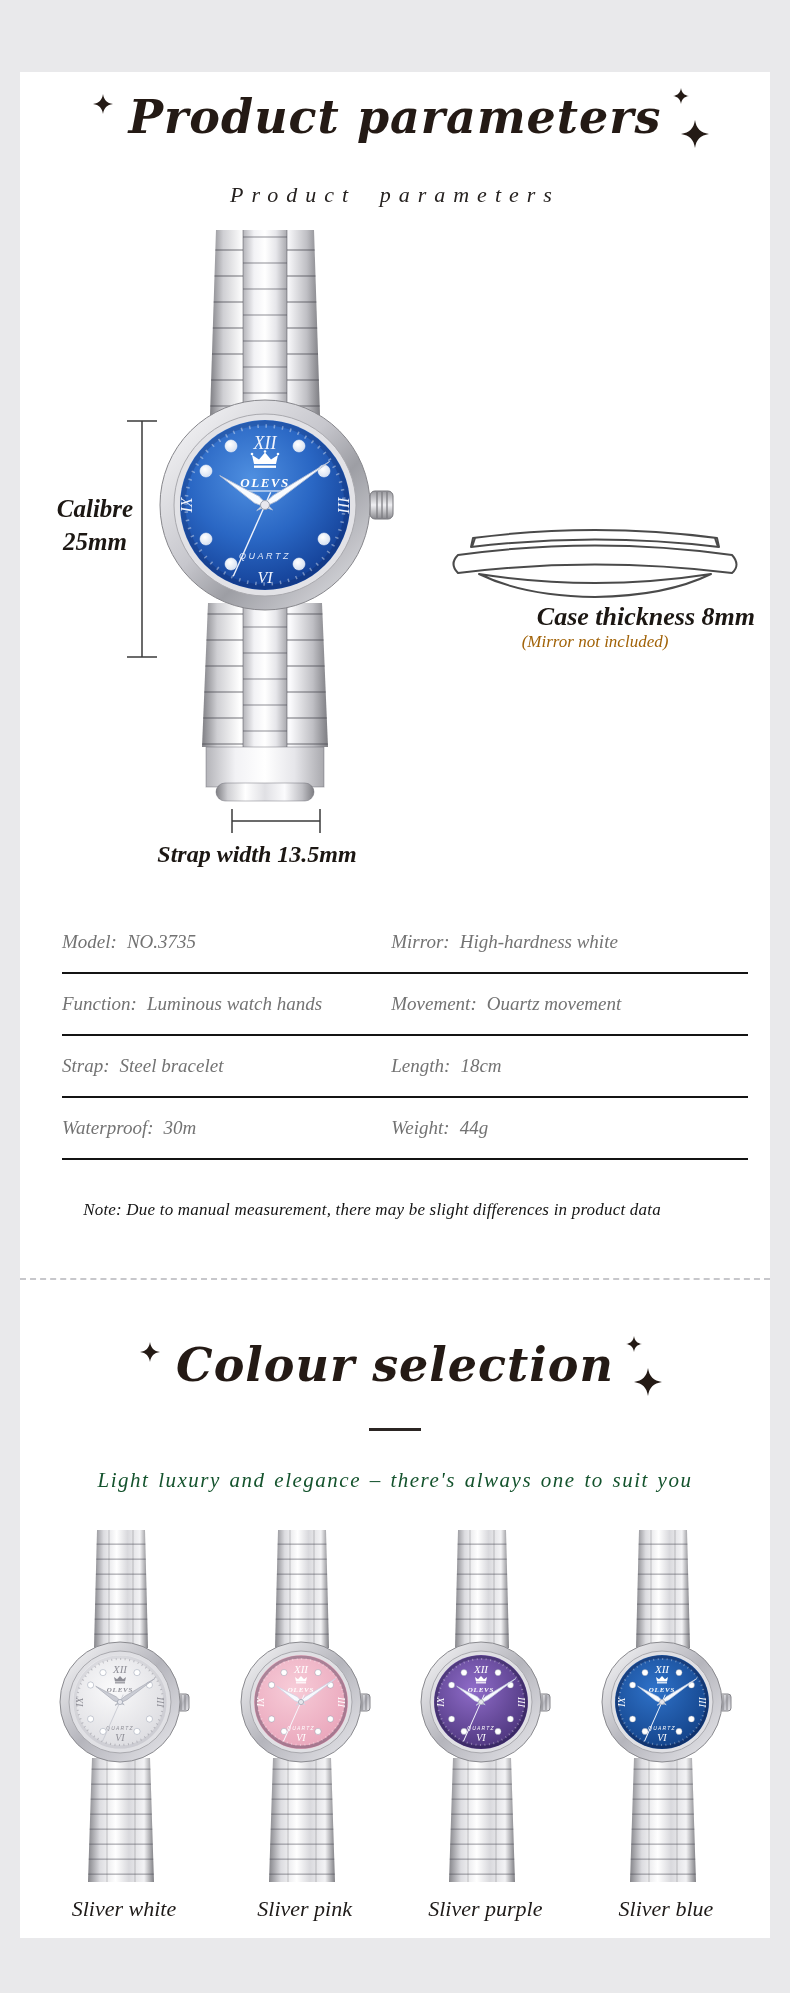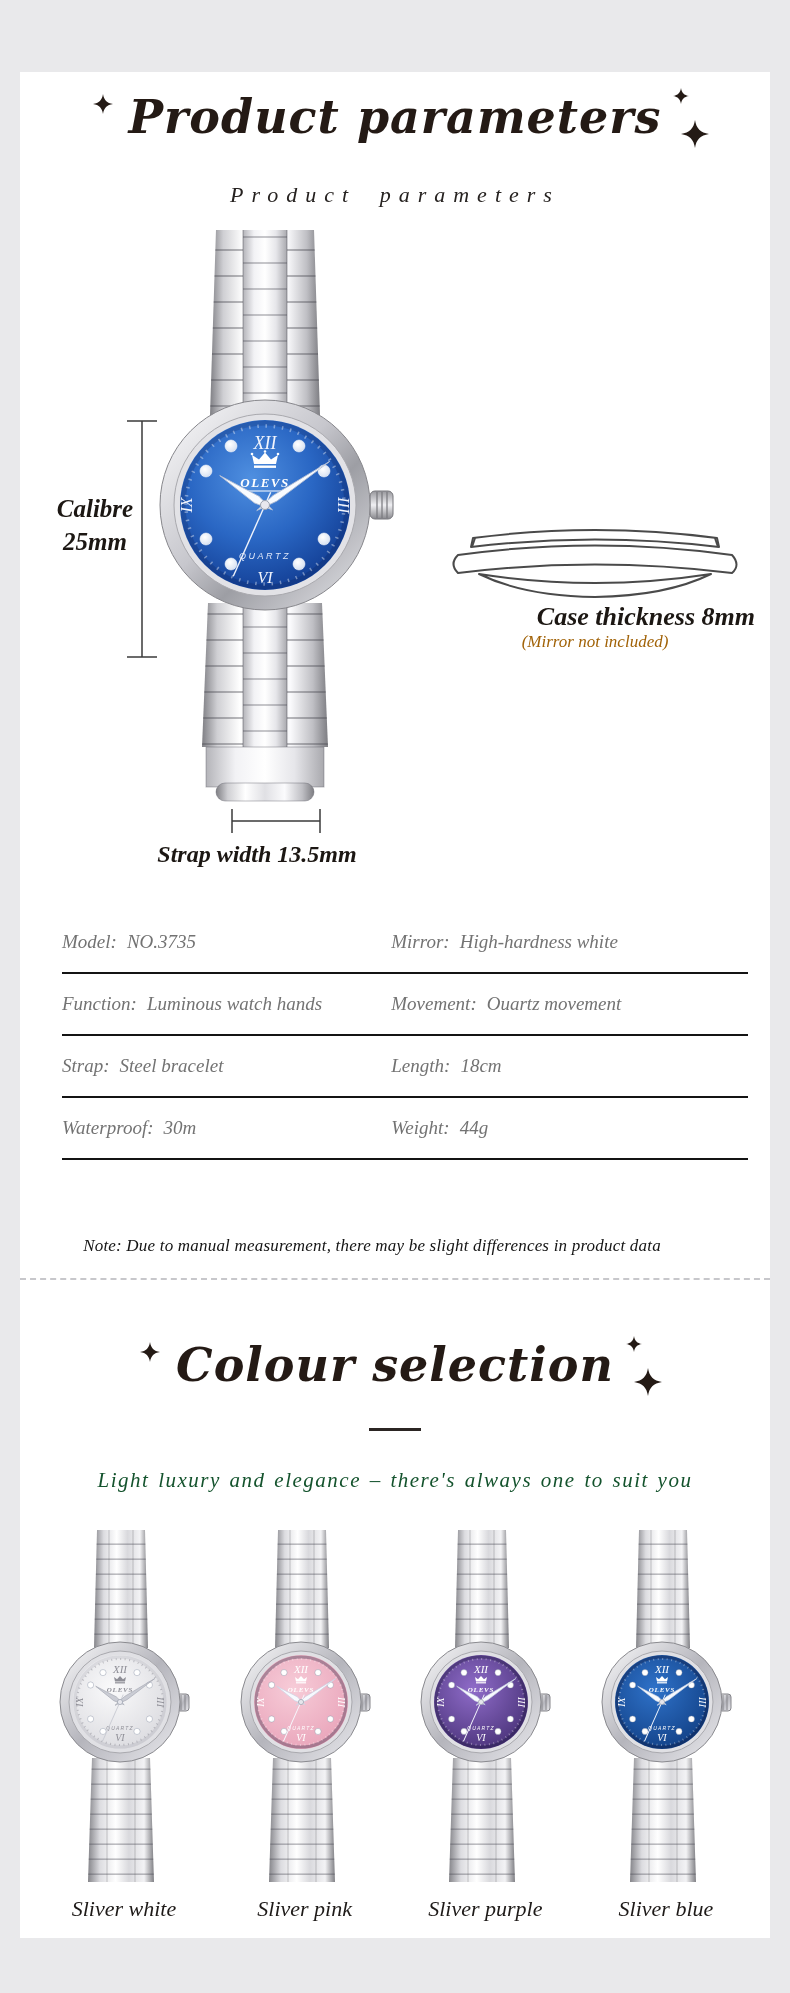--- a/index.html
+++ b/index.html
@@ -29,21 +29,21 @@
   .case-thk{left:415px;top:377px;width:320px;font-size:26px;font-weight:bold;text-align:right;}
   .mirror-note{left:415px;top:407px;width:320px;font-size:17px;font-weight:normal;color:#a16207;}
   .strap-w{left:87px;top:616px;width:300px;font-size:24px;font-weight:bold;}
 
   
   .spec-table{position:absolute;left:42px;top:840px;width:686px;}
   .spec-row{display:grid;grid-template-columns:48% 52%;align-items:center;height:60px;
             border-bottom:2px solid #141414;}
   .spec-cell{font-size:19px;color:#737373;white-space:nowrap;}
   .spec-cell .lbl{margin-right:10px;}
-  .note-line{position:absolute;left:0;top:1164px;width:704px;text-align:center;font-size:17px;
+  .note-line{position:absolute;left:0;top:1128px;width:704px;text-align:center;font-size:17px;
              color:#141414;letter-spacing:.2px;}
 
   .dashed-divider{position:absolute;left:0;top:1206px;width:750px;border-top:2px dashed #c7c7cb;}
 
   
   .colour-row{position:absolute;left:15px;top:1458px;width:720px;display:flex;justify-content:space-between;}
   .colour-item{width:178px;text-align:center;}
   .cw{width:178px;height:352px;}
   .colour-label{margin-top:14px;font-size:22px;color:#1e1a18;}
 </style>

